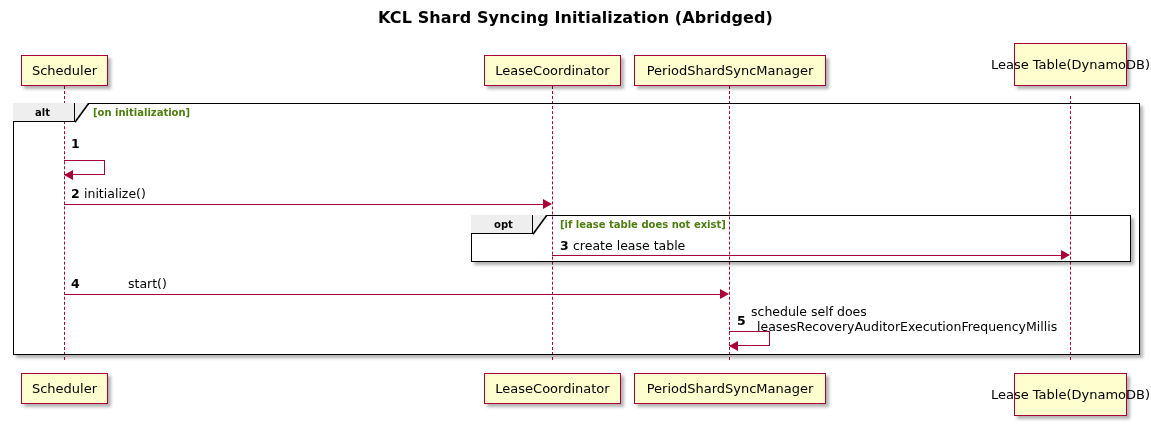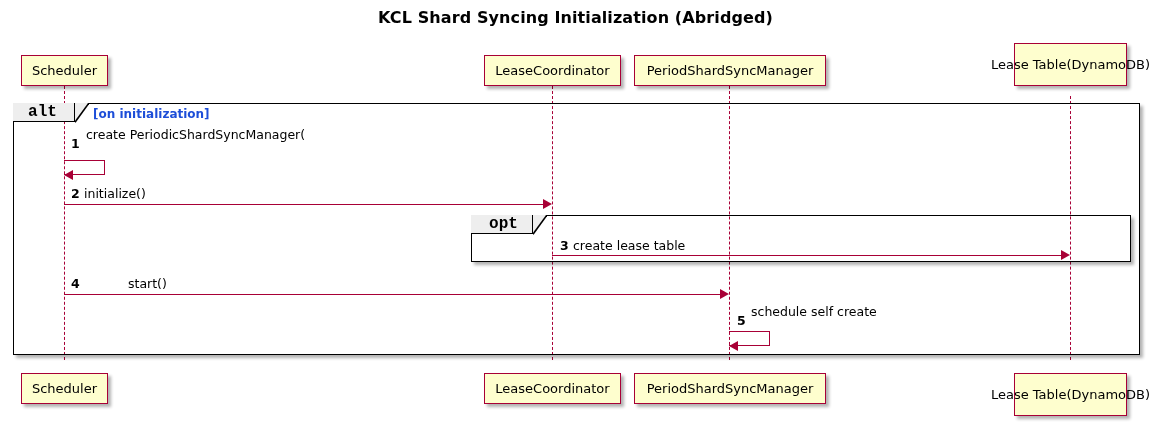--- a/index.html
+++ b/index.html
@@ -75,32 +75,31 @@
     left: 0;
     top: 0;
     height: 19px;
     box-sizing: border-box;
     background: #EEEEEE;
     border-right: 1.6px solid #000000;
     border-bottom: 1.6px solid #000000;
     display: flex;
     align-items: center;
     justify-content: center;
-    font-size: 16px;
+    font-size: 10px;
     font-weight: bold;
     padding: 0 8px 0 6px;
     color: #000;
-    font-family: Liberation Mono, monospace;
   }
   .fragment-label {
     position: absolute;
-    font-size: 12px;
+    font-size: 10px;
     font-weight: bold;
     white-space: nowrap;
-    color: #1d4ed8;
+    color: #4d7c0f;
   }
 
   
   .msg-line {
     position: absolute;
     height: 0;
     border-top: 1.4px solid #A80036;
   }
   .arrow-right {
     position: absolute;
@@ -176,50 +175,51 @@
   </div>
 
   <svg class="abs" style="left:75px; top:103px;" width="14" height="20" viewBox="0 0 14 20">
     <polygon points="0,0 14,0 0,20" fill="#EEEEEE" stroke="none"></polygon>
     <polyline points="0,0 14,0" fill="none" stroke="#000000" stroke-width="0"></polyline>
     <line x1="14" y1="0" x2="0" y2="19.2" stroke="#000000" stroke-width="1.6"></line>
   </svg>
   <div class="fragment-label" style="left:93px; top:107px;">[on initialization]</div>
 
   <div class="msg-num" style="left:71px; top:136px;">1</div>
-  <div class="msg-text" style="left:86px; top:127px;">create PeriodicShardSyncManager(</div>
   <div class="self-call" style="left:64px; top:160px; width:41px; height:15px;"></div>
   <div class="arrow-left" style="left:64px; top:170px;"></div>
 
   <div class="msg-num" style="left:71px; top:186px;">2</div>
   <div class="msg-text" style="left:84px; top:186px;text-align:right;">initialize()</div>
   <div class="msg-line" style="left:64px; top:204px; width:479px;"></div>
   <div class="arrow-right" style="left:543px; top:199px;"></div>
 
   <div class="fragment" style="left:471px; top:215px; width:660px; height:47px;"></div>
   <div class="fragment-tab" style="left:471px; top:215px; width:62px;padding-left:12px;">
     <span>opt</span>
   </div>
   <svg class="abs" style="left:533px; top:215px;" width="14" height="20" viewBox="0 0 14 20">
     <polygon points="0,0 14,0 0,20" fill="#EEEEEE" stroke="none"></polygon>
     <line x1="14" y1="0" x2="0" y2="19.2" stroke="#000000" stroke-width="1.6"></line>
   </svg>
+  <div class="fragment-label" style="left:560px; top:219px;">[if lease table does not exist]</div>
 
   <div class="msg-num" style="left:560px; top:238px;">3</div>
   <div class="msg-text" style="left:573px; top:238px;">create lease table</div>
   <div class="msg-line" style="left:552px; top:255px; width:509px;"></div>
   <div class="arrow-right" style="left:1061px; top:250px;"></div>
 
   <div class="msg-num" style="left:71px; top:276px;">4</div>
   <div class="msg-text" style="left:84px; top:276px;margin-left:44px;">start()</div>
   <div class="msg-line" style="left:64px; top:294px; width:656px;"></div>
   <div class="arrow-right" style="left:720px; top:289px;"></div>
 
   <div class="msg-num" style="left:737px; top:313px;">5</div>
-  <div class="msg-text" style="left:751px; top:304px;">schedule self create</div>
+  <div class="msg-text" style="left:751px; top:304px;">schedule self does</div>
+  <div class="msg-text" style="left:757px; top:319px;">leasesRecoveryAuditorExecutionFrequencyMillis</div>
   <div class="self-call" style="left:729px; top:331px; width:41px; height:15px;"></div>
   <div class="arrow-left" style="left:729px; top:341px;"></div>
 
   <div class="participant" style="left:21px; top:373px; width:87px; height:31px;">
     <span>Scheduler</span>
   </div>
 
   <div class="participant" style="left:484px; top:373px; width:137px; height:31px;">
     <span>LeaseCoordinator</span>
   </div>

